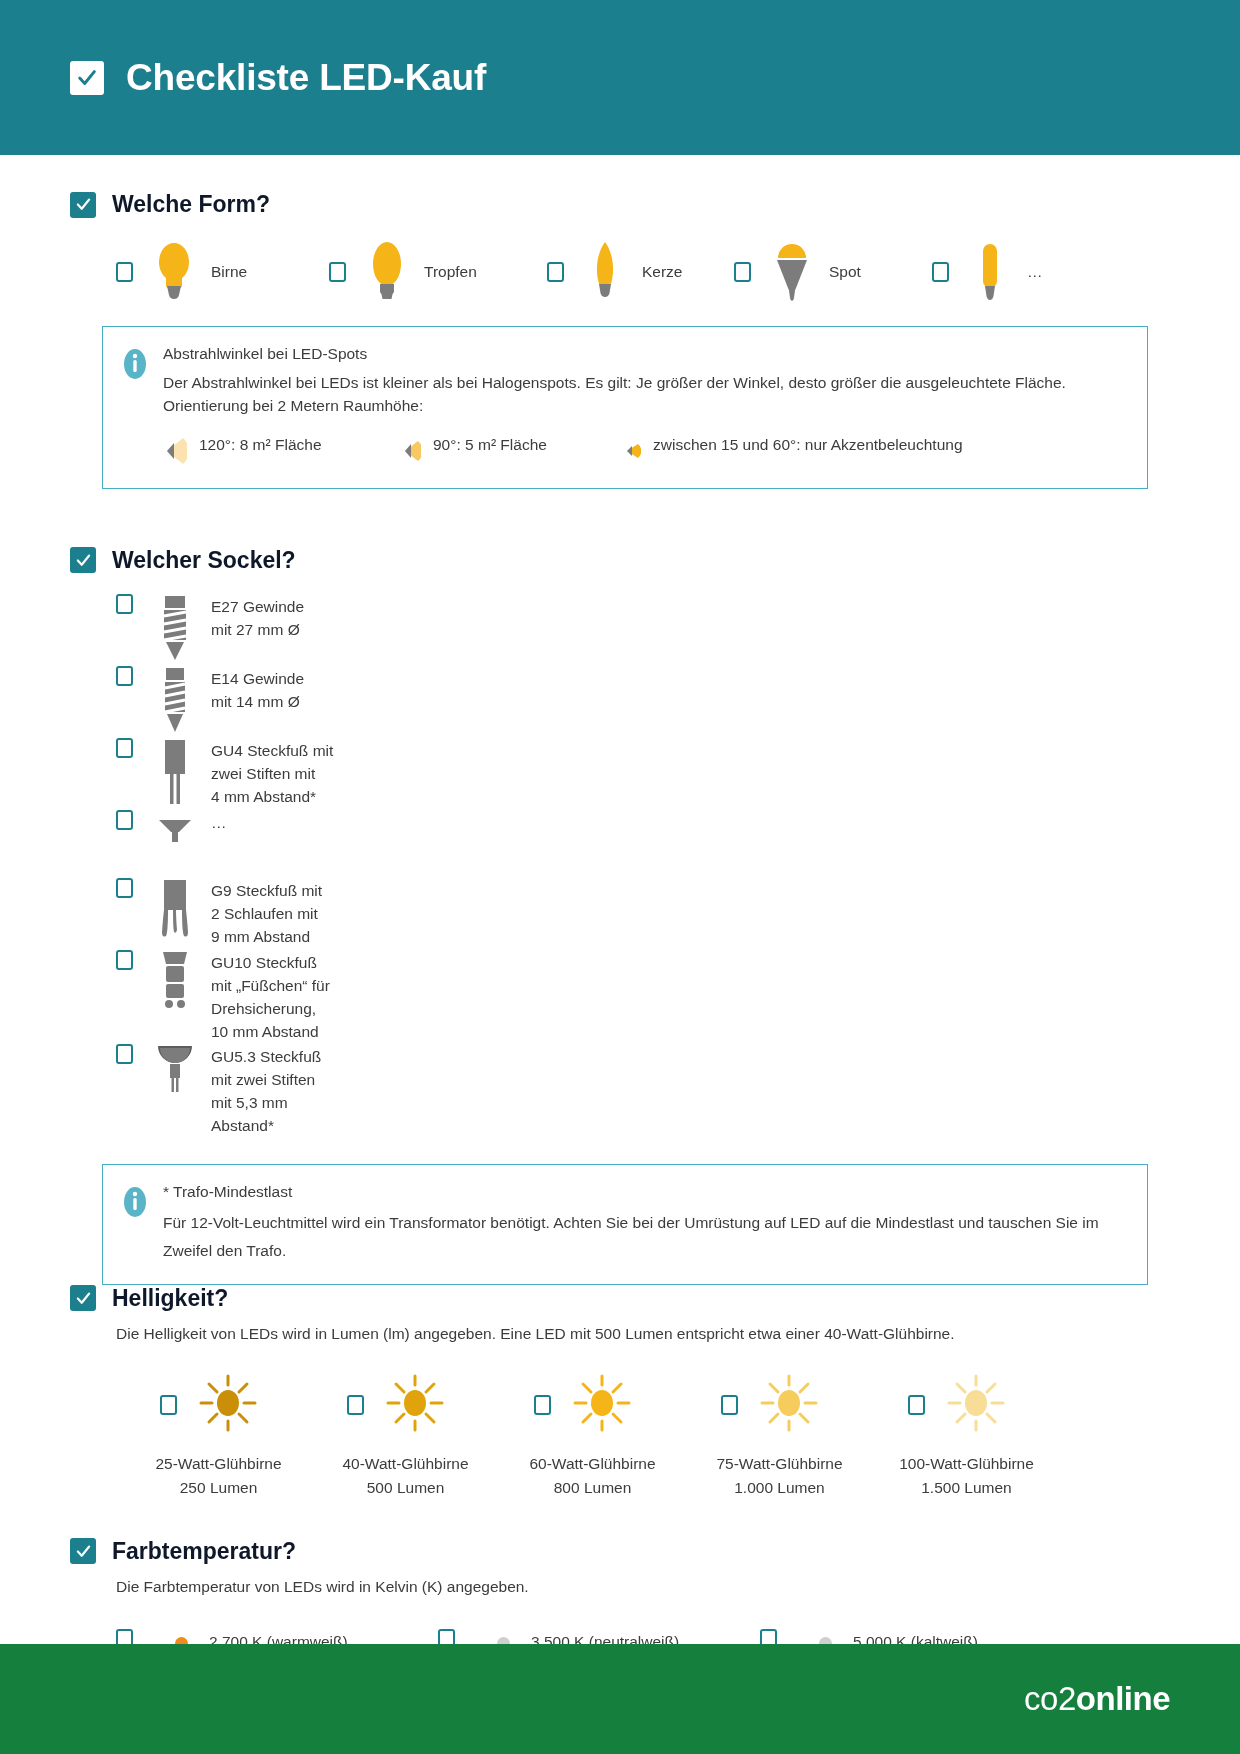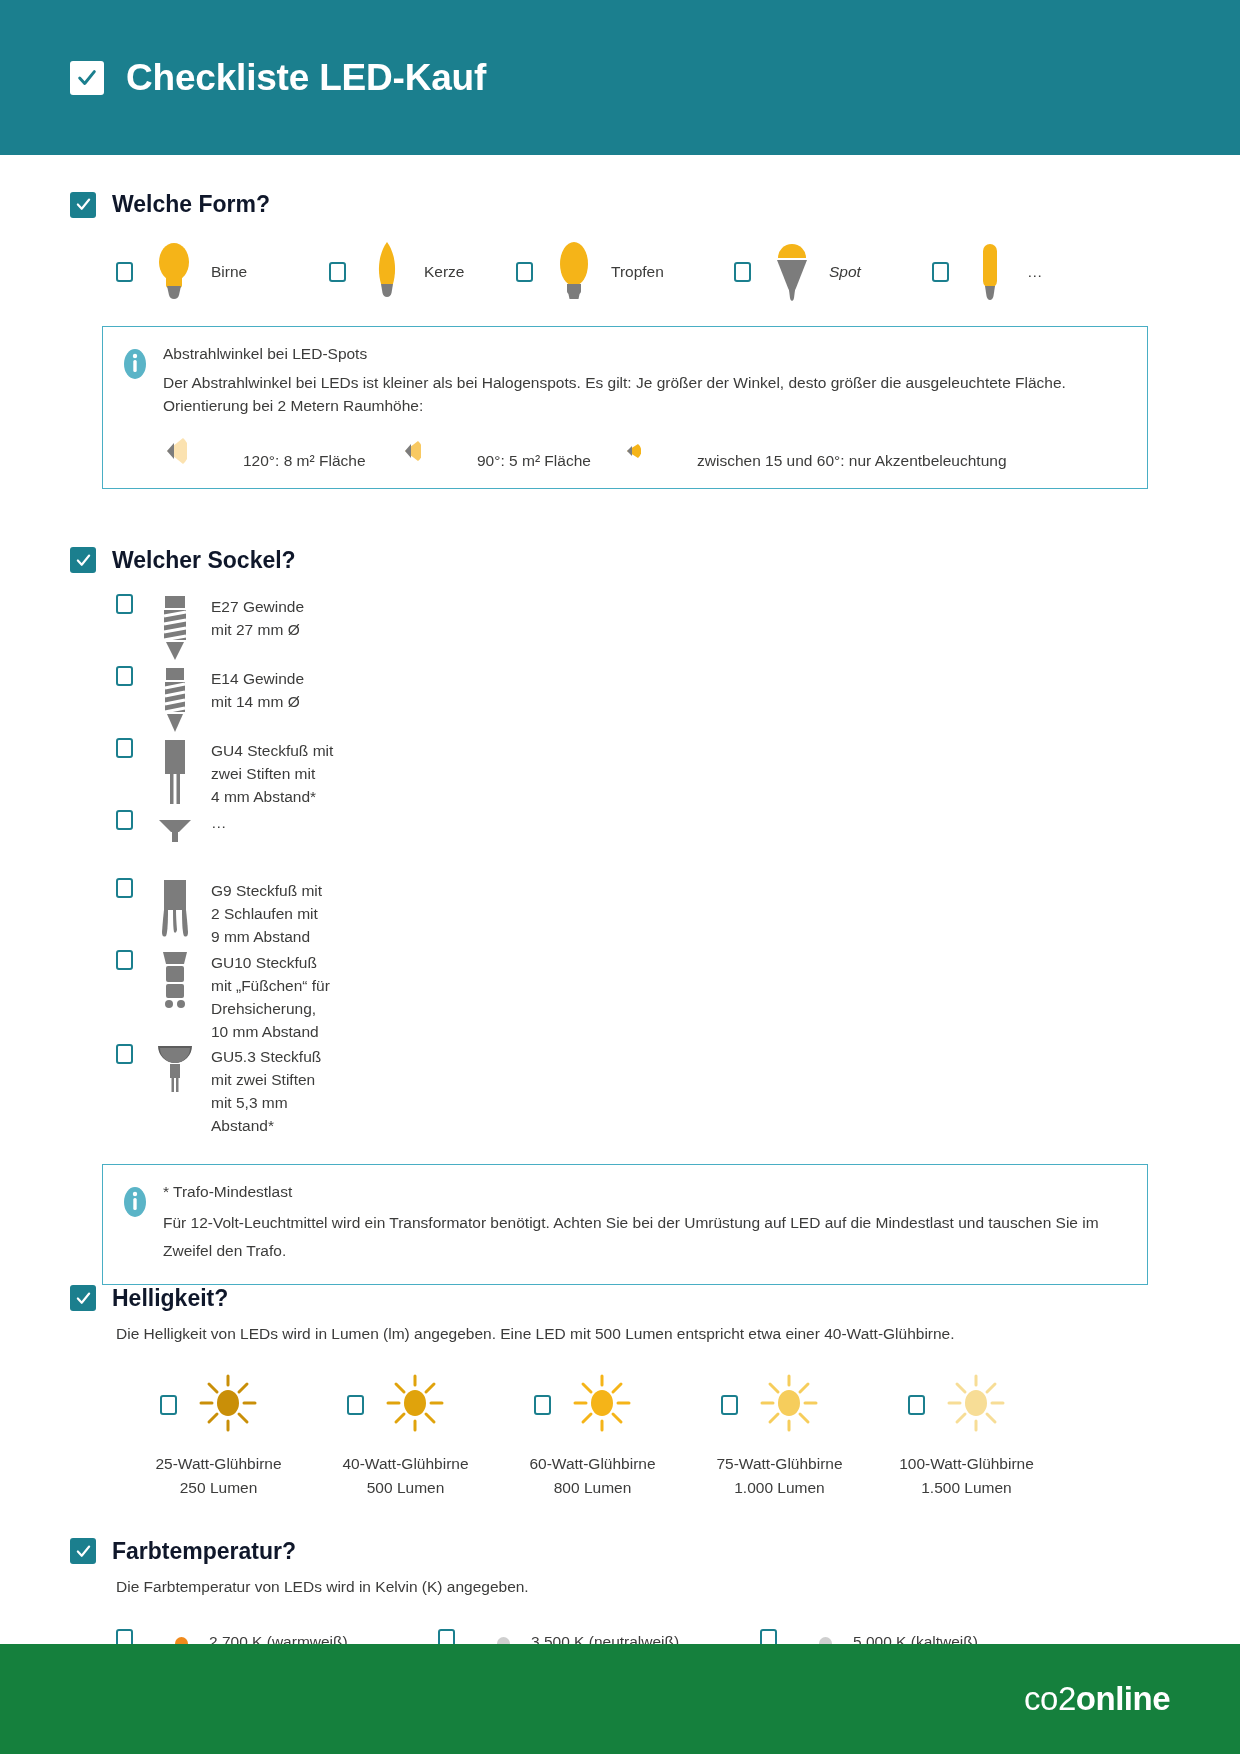--- a/index.html
+++ b/index.html
@@ -89,21 +89,21 @@
   .form-item {
     display: flex;
     align-items: center;
     flex: 0 0 auto;
   }
   .form-item .icon { margin: 0 10px 0 14px; width: 54px; display:flex; justify-content:center; }
   .form-item .lbl { font-size: 15.5px; white-space: nowrap; }
   .fi-w1 { width: 213px; }
   .fi-w2 { width: 187px; }
   .fi-w3 { width: 218px; }
-  .fi-w4 { width: 198px; font-style: italic; }
+  .fi-w4 { width: 198px; }
 
   
   .infobox {
     border: 1px solid #49aec4;
     margin-left: 32px;
     margin-right: 22px;
     margin-top: 22px;
     padding: 18px 22px 18px 18px;
     display: flex;
     background: #fff;
@@ -124,21 +124,21 @@
     font-size: 15.5px;
     line-height: 1.5;
     color: #3c3c3b;
   }
   .info-text.spaced { line-height: 1.85; }
   .angle-row {
     display: flex;
     align-items: center;
     margin-top: 18px;
   }
-  .angle-item { display: flex; align-items: flex-end; flex: 0 0 auto; gap: 44px; }
+  .angle-item { display: flex; align-items: flex-start; flex: 0 0 auto; }
   .angle-item .alabel { font-size: 15.5px; margin-left: 12px; white-space: nowrap; }
   .ai-w1 { width: 238px; }
   .ai-w2 { width: 222px; }
 
   
   .sockel-row {
     display: flex;
     margin-left: 46px;
     margin-top: 20px;
     flex-direction: column;
@@ -249,41 +249,41 @@
           <div class="icon">
             <svg width="38" height="64" viewBox="0 0 38 64">
               <ellipse cx="19" cy="22" rx="15" ry="19" fill="#f5b418"></ellipse>
               <path d="M11 38 h16 v7 q0 3 -3 3 h-10 q-3 0 -3 -3 z" fill="#f5b418"></path>
               <path d="M12 46 h14 l-2 9 q-1 4 -5 4 q-4 0 -5 -4 z" fill="#7c7c7c"></path>
             </svg>
           </div>
           <div class="lbl">Birne</div>
         </div>
 
-        <div class="form-item fi-w2">
-          <div class="cb"></div>
-          <div class="icon">
-            <svg width="30" height="64" viewBox="0 0 30 64">
-              <path d="M15 2 C25 16 24 34 21 44 h-12 C6 34 5 16 15 2 z" fill="#f5b418"></path>
-              <path d="M9 44 h12 l-1.5 9 q-1 4 -4.5 4 q-3.5 0 -4.5 -4 z" fill="#7c7c7c"></path>
-            </svg>
-          </div>
-          <div class="lbl">Kerze</div>
-        </div>
-
         <div class="form-item fi-w3">
           <div class="cb"></div>
           <div class="icon">
             <svg width="38" height="64" viewBox="0 0 38 64">
               <ellipse cx="19" cy="24" rx="14" ry="22" fill="#f5b418"></ellipse>
               <path d="M12 44 h14 v7 q0 3 -3 3 h-8 q-3 0 -3 -3 z" fill="#7c7c7c"></path>
               <path d="M13 52 h12 l-1.5 7 h-9 z" fill="#7c7c7c"></path>
             </svg>
           </div>
           <div class="lbl">Tropfen</div>
+        </div>
+
+        <div class="form-item fi-w2">
+          <div class="cb"></div>
+          <div class="icon">
+            <svg width="30" height="64" viewBox="0 0 30 64">
+              <path d="M15 2 C25 16 24 34 21 44 h-12 C6 34 5 16 15 2 z" fill="#f5b418"></path>
+              <path d="M9 44 h12 l-1.5 9 q-1 4 -4.5 4 q-3.5 0 -4.5 -4 z" fill="#7c7c7c"></path>
+            </svg>
+          </div>
+          <div class="lbl">Kerze</div>
         </div>
 
         <div class="form-item fi-w4">
           <div class="cb"></div>
           <div class="icon">
             <svg width="40" height="64" viewBox="0 0 40 64">
               <path d="M6 18 a14 14 0 0 1 28 0 z" fill="#f5b418"></path>
               <path d="M5 20 h30 l-11 28 q-2 5 -4 5 q-2 0 -4 -5 z" fill="#7c7c7c"></path>
               <path d="M17 50 h6 l-1 8 q-0.5 3 -2 3 q-1.5 0 -2 -3 z" fill="#7c7c7c"></path>
             </svg>

